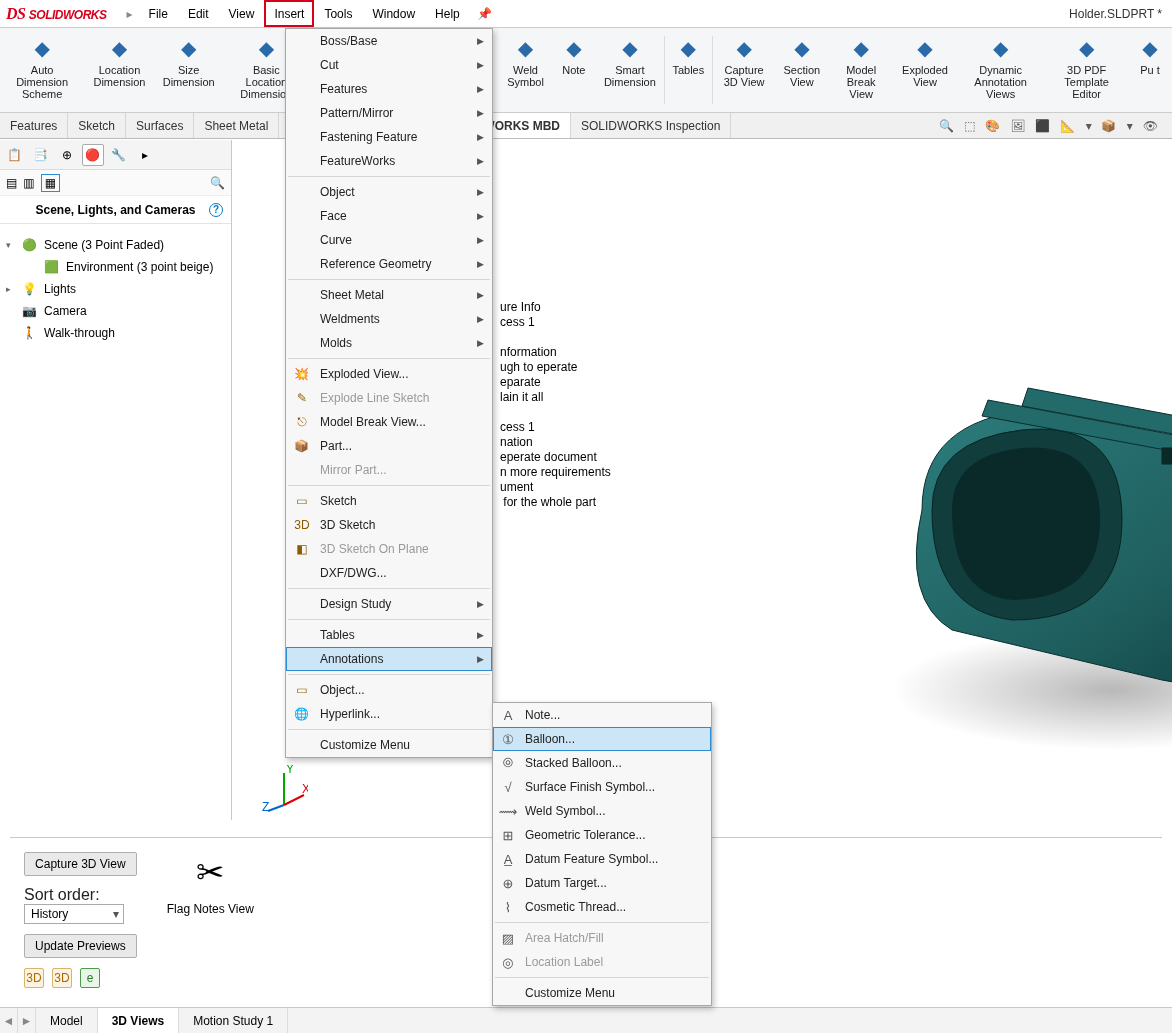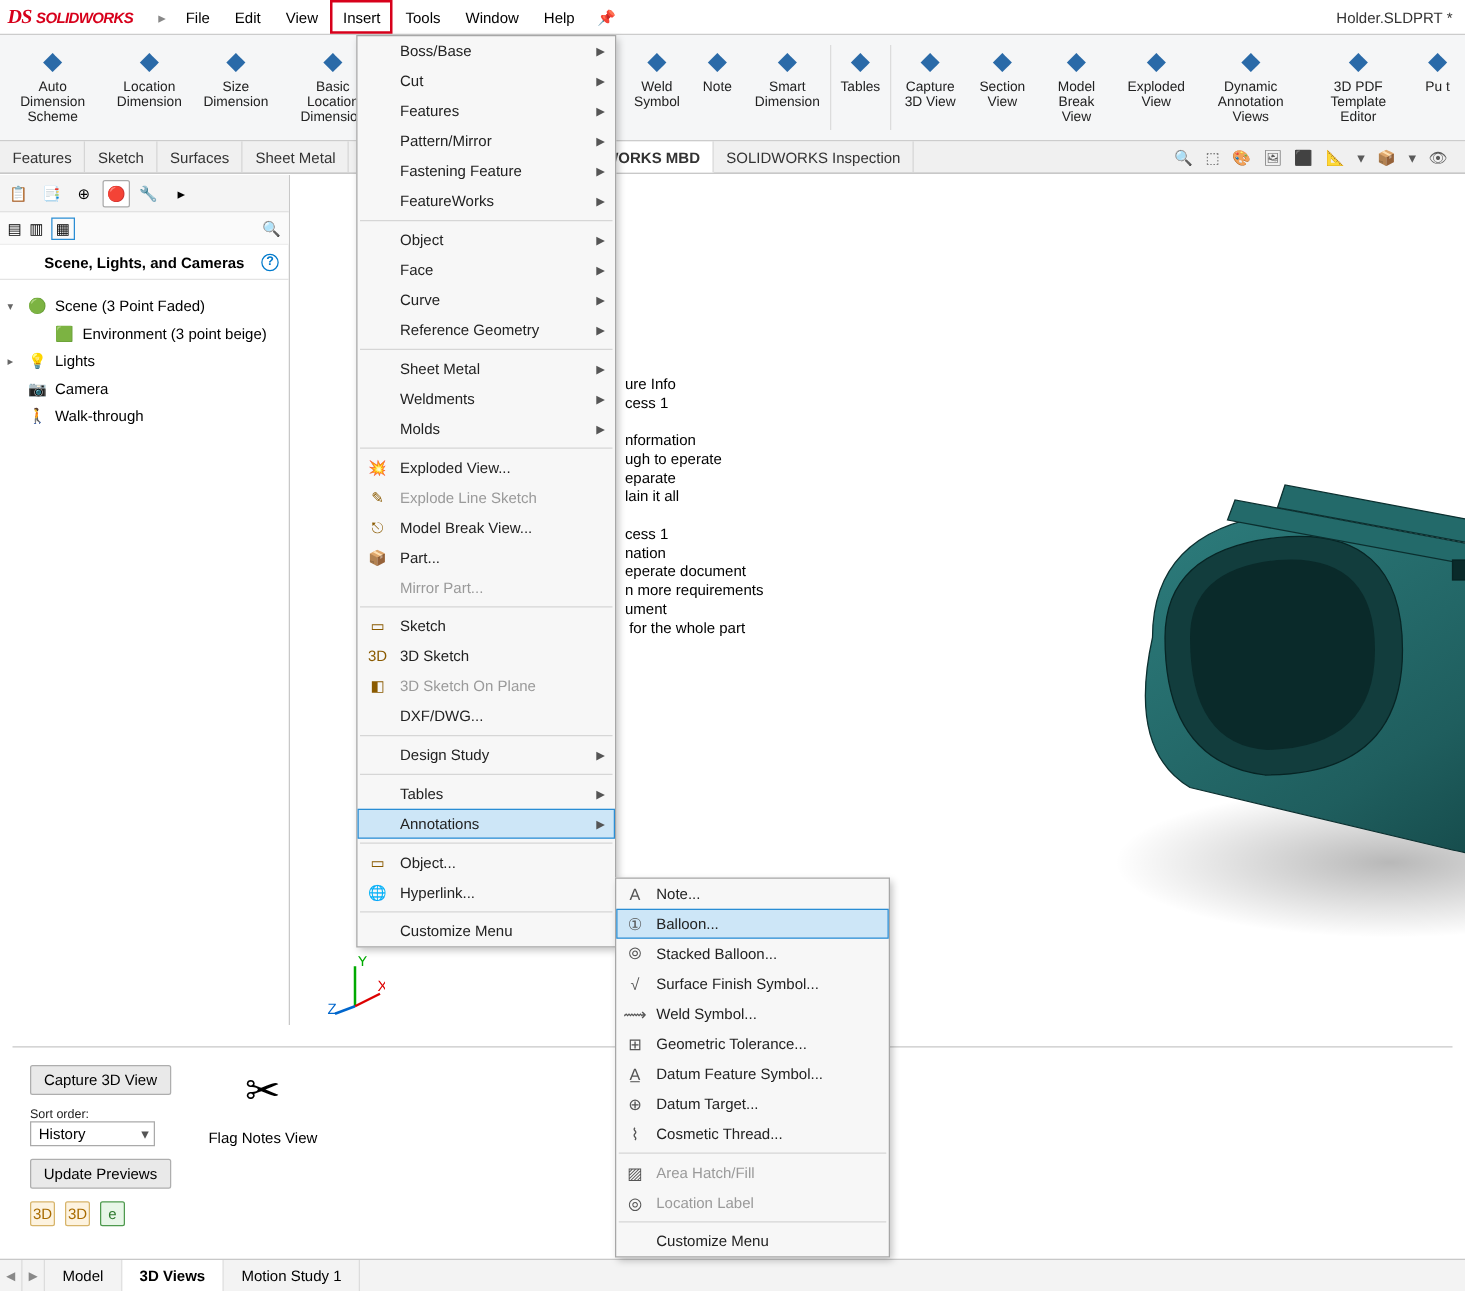--- a/index.html
+++ b/index.html
@@ -66,21 +66,21 @@
 .submenu .sitem .sicon { position: absolute; left: 6px; width: 18px; display:flex;justify-content:center; color:#555; font-size:13px;}
 .submenu .sitem.highlighted { background: #cde6f7; outline: 1px solid #2a8dd4; }
 .submenu .sep { height: 1px; background: #d6d6d6; margin: 3px 2px; }
 .submenu .balloon-red { outline: 2.5px solid #d7001b; outline-offset: -1px; }
 
 
 .bottompanel { position: absolute; left: 10px; right: 10px; bottom: 30px; height: 166px; border-top: 1px solid #c8c8c8; background: #fff; }
 .bp-inner { padding: 14px; display:flex; gap: 30px; align-items:flex-start;}
 .bp-left { display:flex; flex-direction:column; gap: 10px; }
 .winbtn { background: #e9e9e9; border: 1px solid #aeaeae; padding: 4px 10px; border-radius: 2px; cursor:pointer; font-size:12px;}
-.bp-label { font-size: 10px; color:#222; }
+.bp-label { font-size: 16px; color:#222; }
 .winselect { border: 1px solid #aaa; background: #fff; padding: 2px 18px 2px 6px; width: 100px; position: relative; }
 .winselect::after { content: "▾"; position: absolute; right: 4px; color:#555; }
 .bp-icons { display:flex; gap:8px; }
 .bp-icons span { width:20px; height:20px; display:flex;align-items:center;justify-content:center;border:1px solid #d7b46a;border-radius:2px;background:#fdf3e0;color:#a86b00;font-size:12px;}
 .scissors { font-size: 34px; }
 
 
 .bottomtabs { position: absolute; left: 0; right: 0; bottom: 0; height: 26px; background: #f3f3f3; border-top: 1px solid #c8c8c8; display: flex; align-items: center; }
 .bottomtabs .scroll { width: 18px; height: 100%; display:flex;align-items:center;justify-content:center;color:#888;border-right:1px solid #dcdcdc; cursor:pointer;}
 .bottomtabs .btab { padding: 0 14px; height: 100%; display:flex;align-items:center;border-right:1px solid #dcdcdc; cursor:pointer;}

